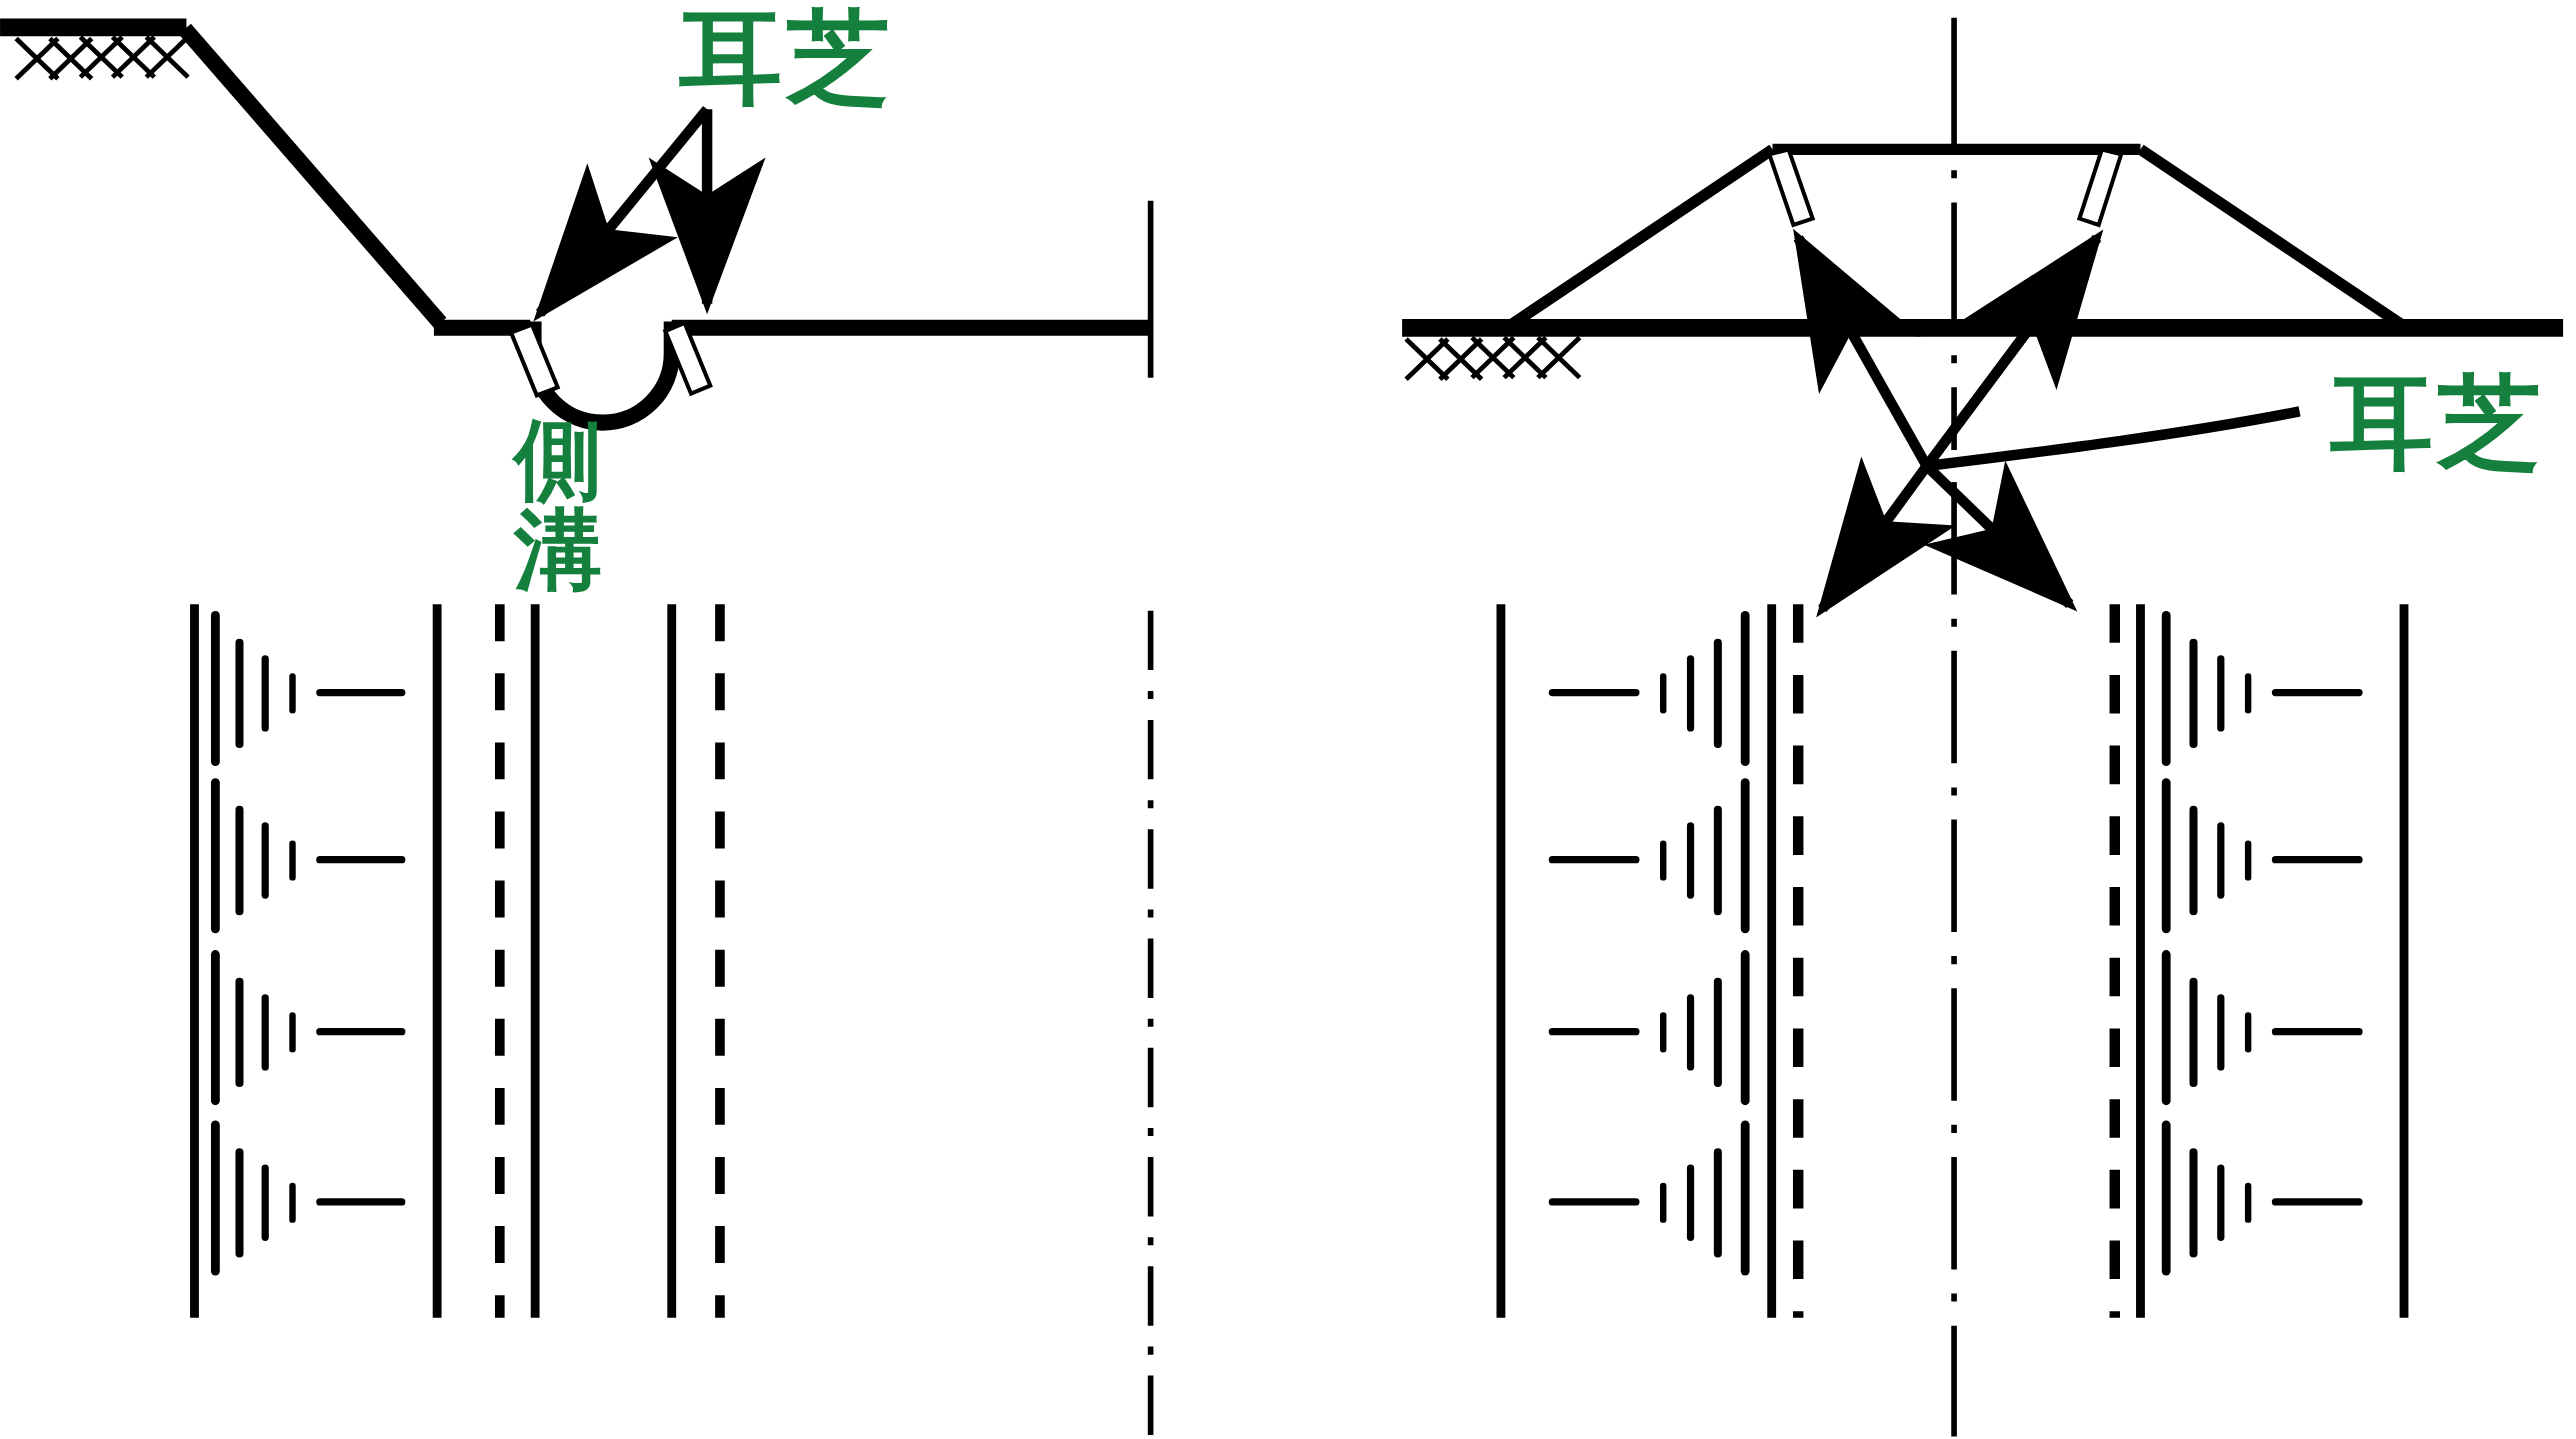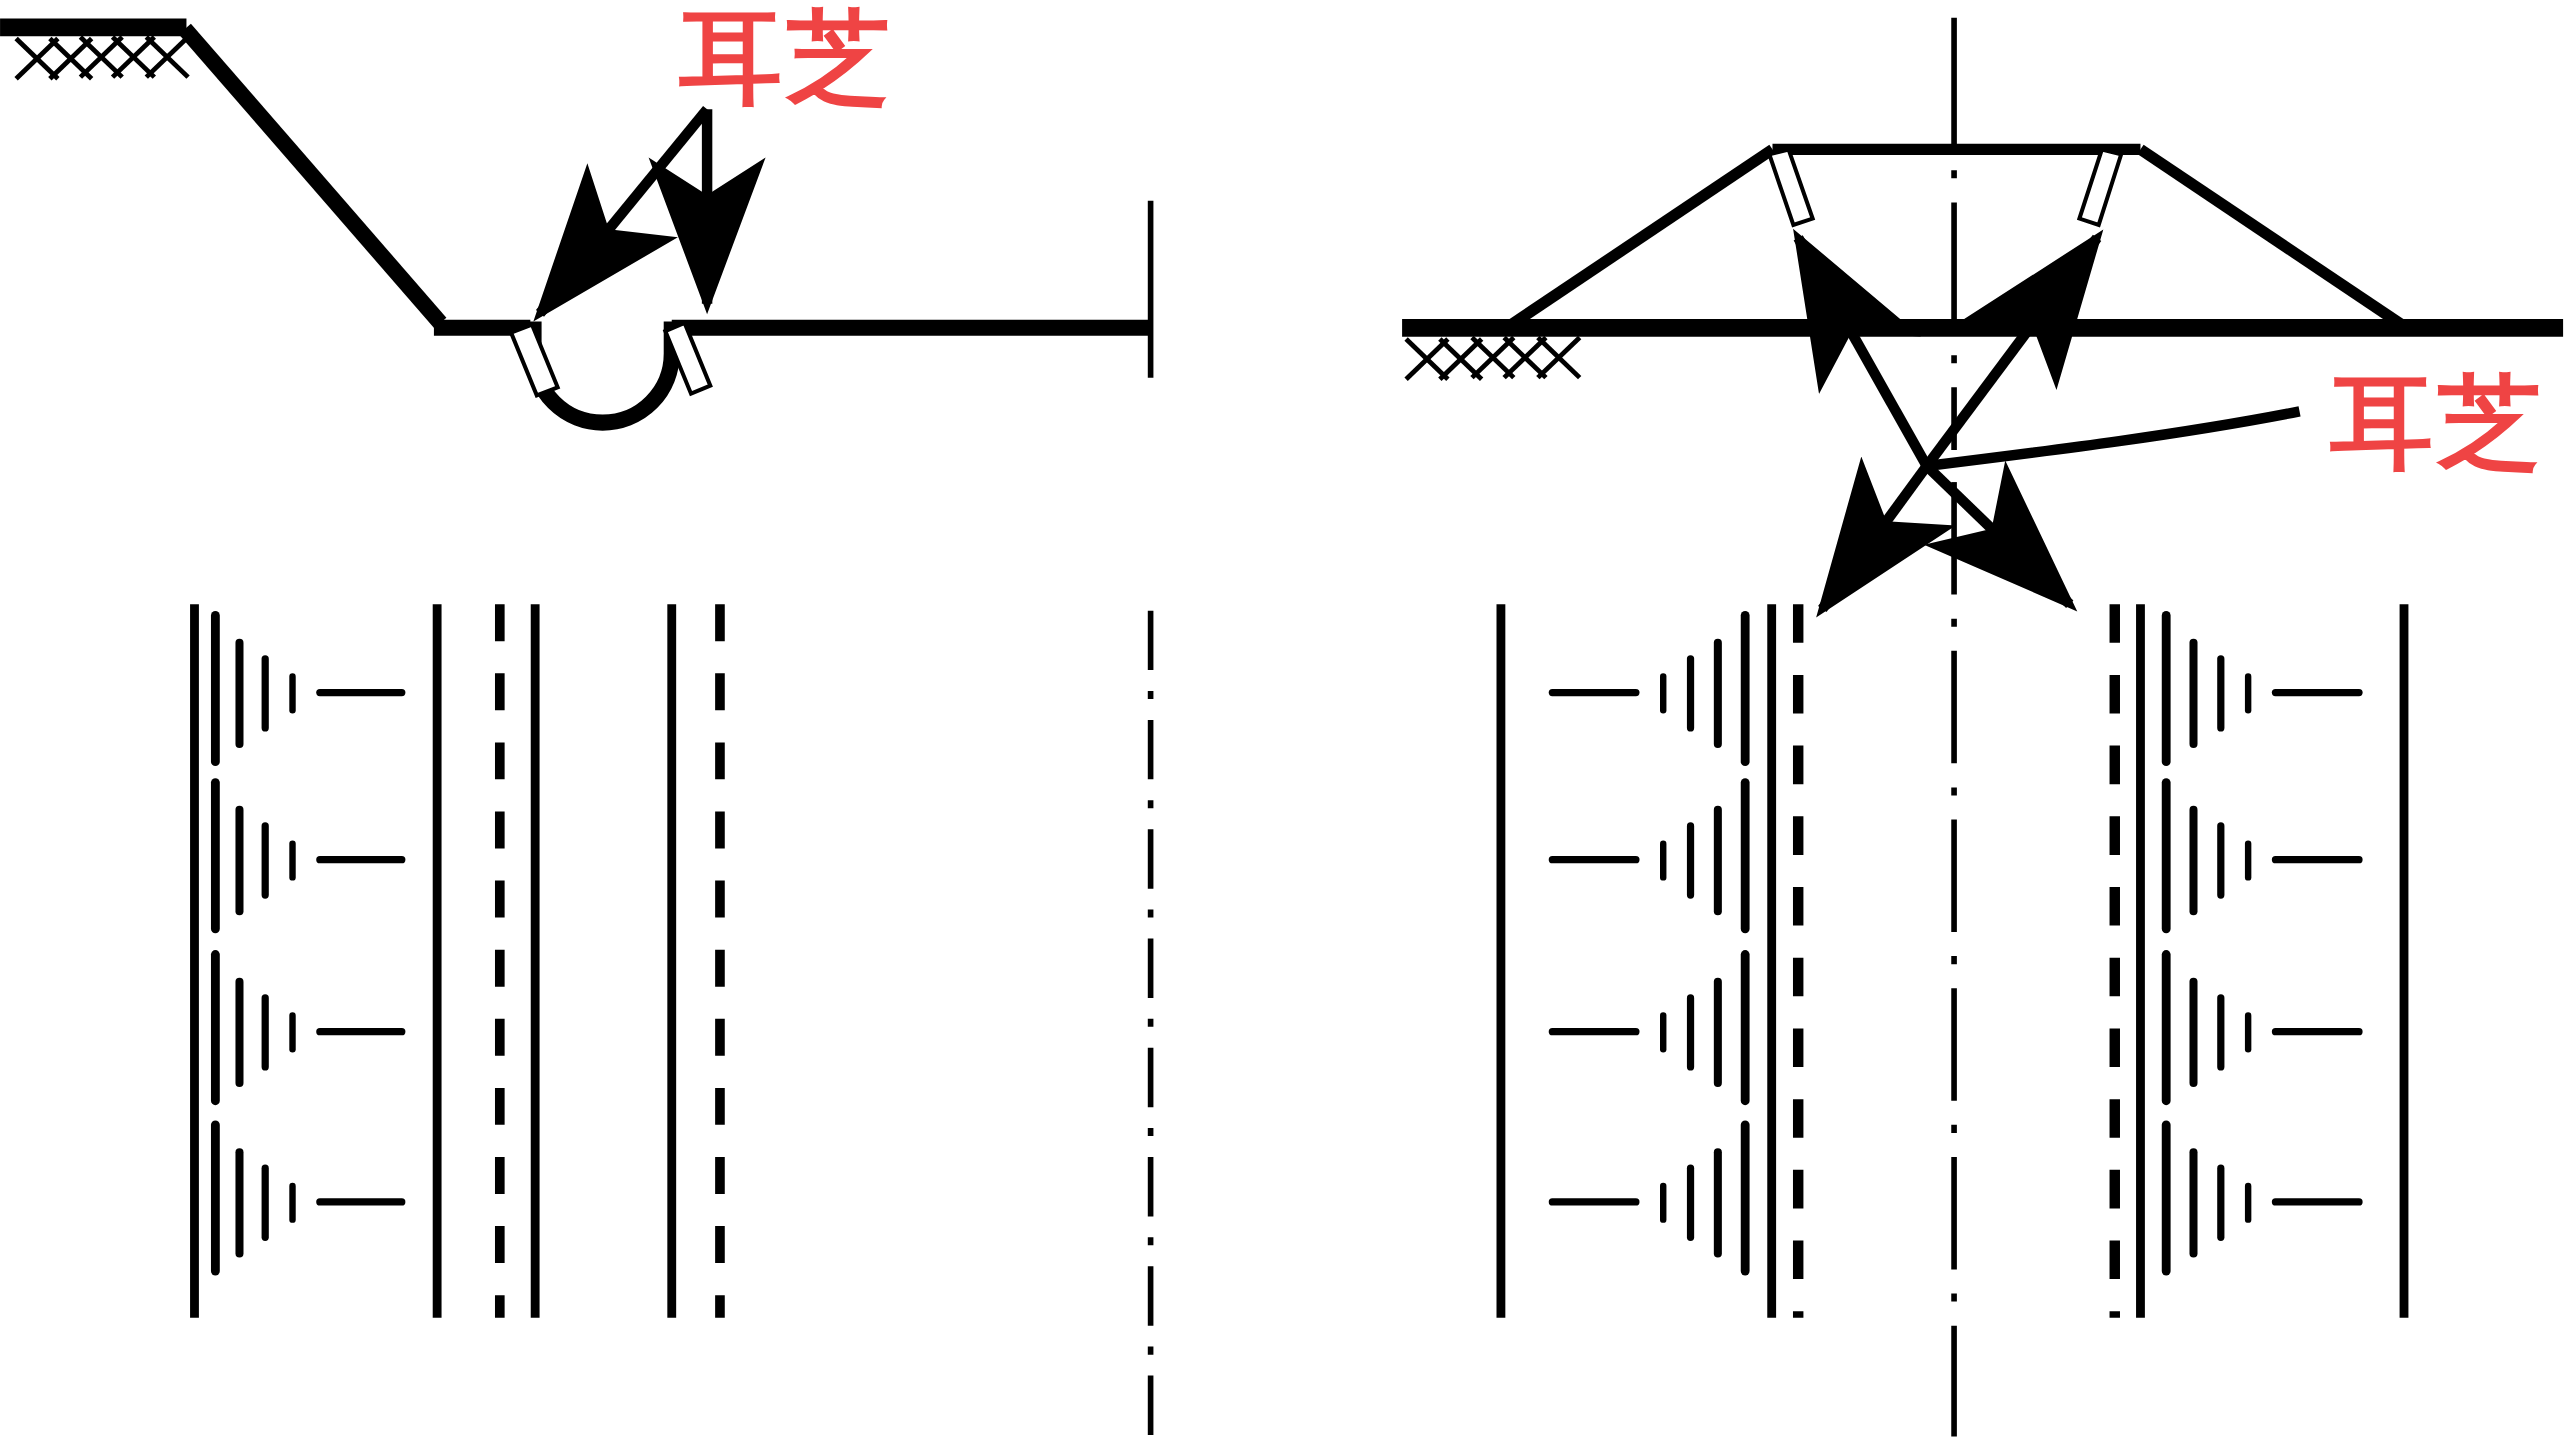--- a/index.html
+++ b/index.html
@@ -19,21 +19,21 @@
   }
   #drawing {
     position: absolute;
     left: 0;
     top: 0;
     width: 2576px;
     height: 1439px;
   }
   .lbl {
     position: absolute;
-    color: #ef4444;
+    color: #15803d;
     font-weight: 700;
     line-height: 1.0;
     white-space: nowrap;
     font-family: "DejaVu Sans", "Liberation Sans", sans-serif;
   }
   #label-cut-turf {
     left: 679px;
     top: 6.4px;
     font-size: 103px;
     letter-spacing: 4.8px;
@@ -267,17 +267,18 @@
             <line x1="2798" y1="1476" x2="2798" y2="1518" stroke-width="8"></line>
             <line x1="2832" y1="1496" x2="2936" y2="1496" stroke-width="9"></line>
           </g>
         </g>
       </g>
     </g>
   </svg>
 
   <div class="lbl" id="label-cut-turf">耳芝</div>
 
+  <div class="lbl" id="label-gutter">側溝</div>
 
   <div class="lbl" id="label-fill-turf">耳芝</div>
 
 </div>
 
 
 </body></html>

